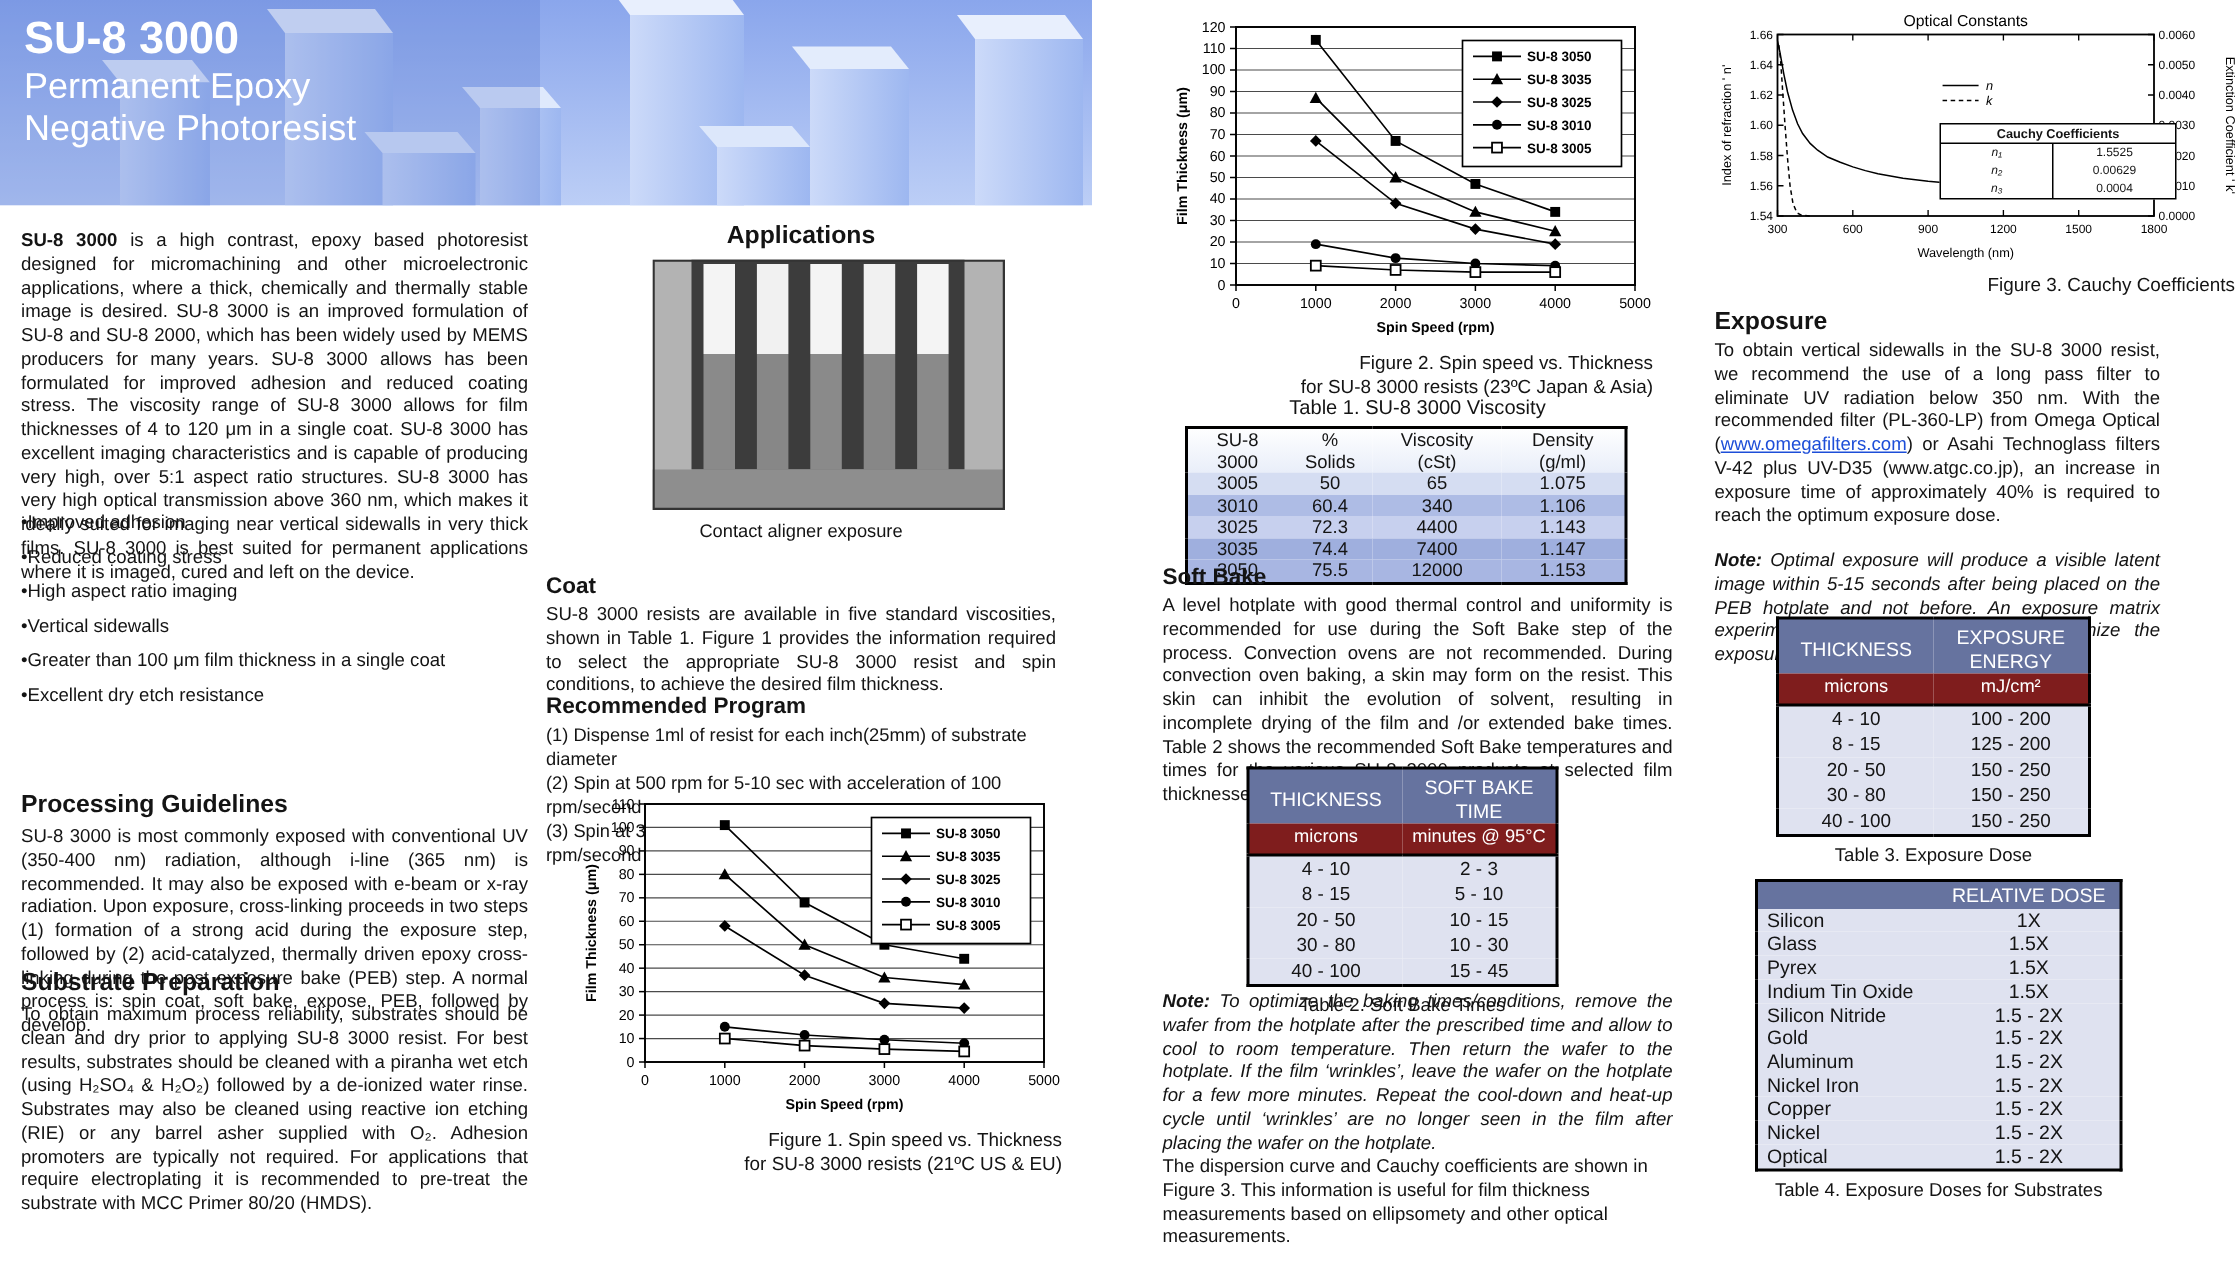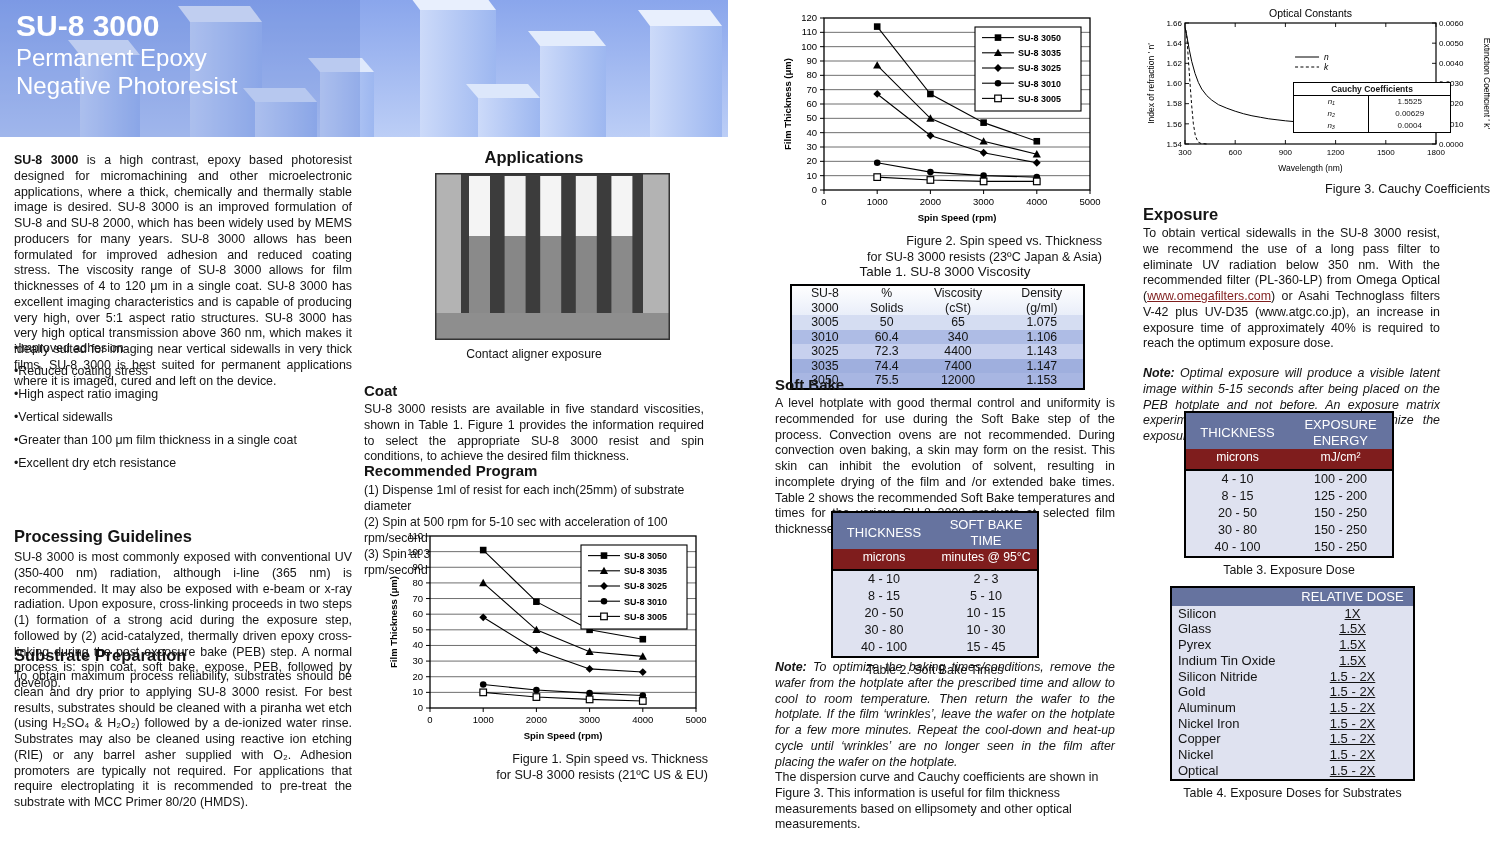--- a/index.html
+++ b/index.html
@@ -40,29 +40,29 @@
   .range-table tr.hdr td{background:#66739f;color:#ffffff;}
   .range-table tr.sub td{background:#7f1d1d;color:#ffffff;border-bottom:2px solid #000;padding-bottom:4px;font-size:12.2px;}
   .range-table tr.body td{background:#dfe2f0;}
   .range-table tr.hdr td{padding-top:4px;font-size:13px;}
 
   .t4{border:2.5px solid #000;font-size:13px;width:245px;}
   .t4 td{padding:0px 6px;line-height:1.21;}
   .t4 tr.hdr td{background:#66739f;color:#ffffff;text-align:center;padding:1px 4px;}
   .t4 tr.body td{background:#dfe2f0;}
   .t4 td.name{text-align:left;}
-  .t4 td.dose{text-align:center;text-decoration:underline;}
+  .t4 td.dose{text-align:center;}
 
   .tbl-caption{font-size:12.4px;text-align:center;margin-top:5px;}
   .tbl-title{font-size:13.4px;text-align:center;}
 
   .figure{position:absolute;}
   .fig-caption{font-size:12.6px;line-height:1.3;text-align:right;margin-top:3px;}
 
-  a.link{color:#7f1d1d;text-decoration:underline;cursor:pointer;}
+  a.link{color:#1d4ed8;text-decoration:underline;cursor:pointer;}
 
   
   .cauchy{position:absolute;left:148px;top:76px;width:156px;background:#fff;border:1.8px solid #000;font-size:8px;}
   .cauchy .ct{font-weight:bold;text-align:center;border-bottom:1.2px solid #000;font-size:8.5px;padding:1px 0;}
   .cauchy table{width:100%;border-collapse:collapse;}
   .cauchy td{padding:0 4px;line-height:1.5;}
   .cauchy td.cl{width:48%;text-align:center;border-right:1.2px solid #000;font-style:italic;}
   .cauchy td.cv{text-align:center;}
 </style>
 </head>

